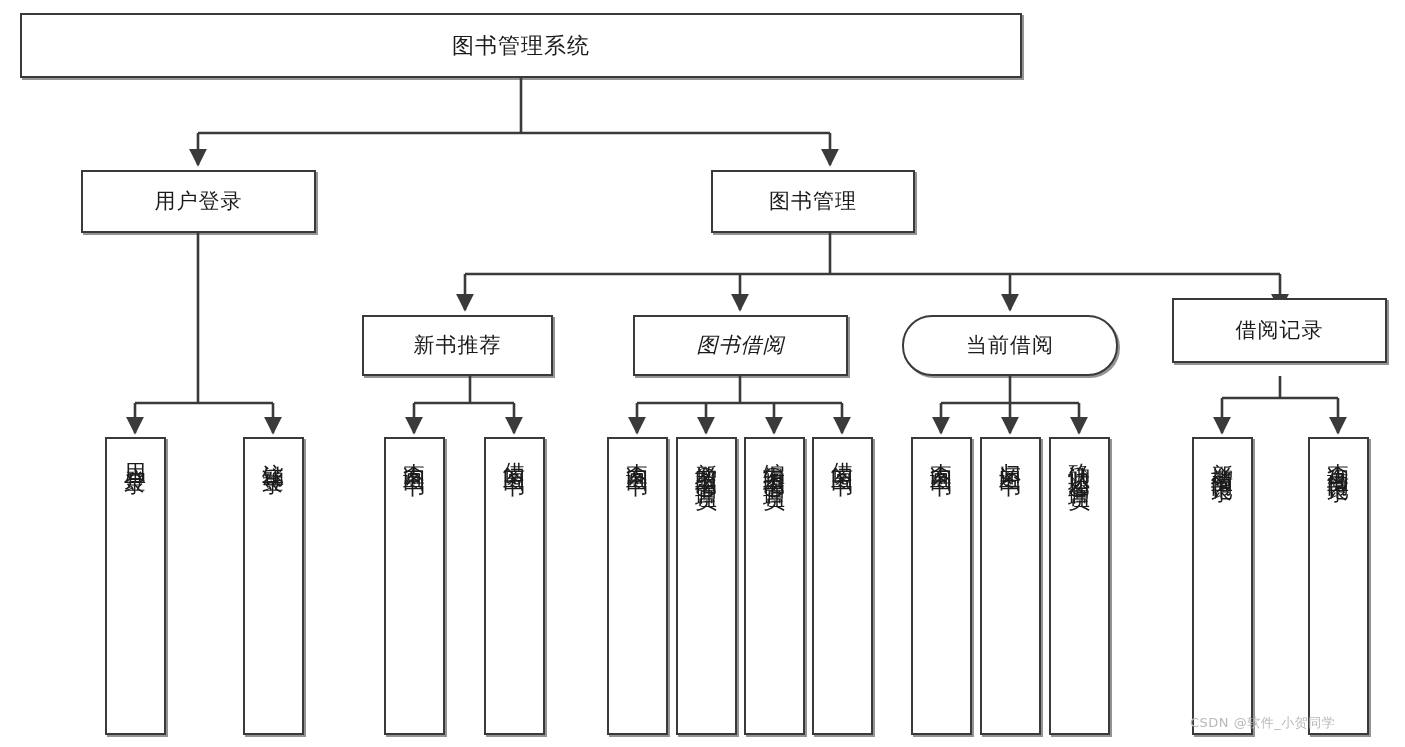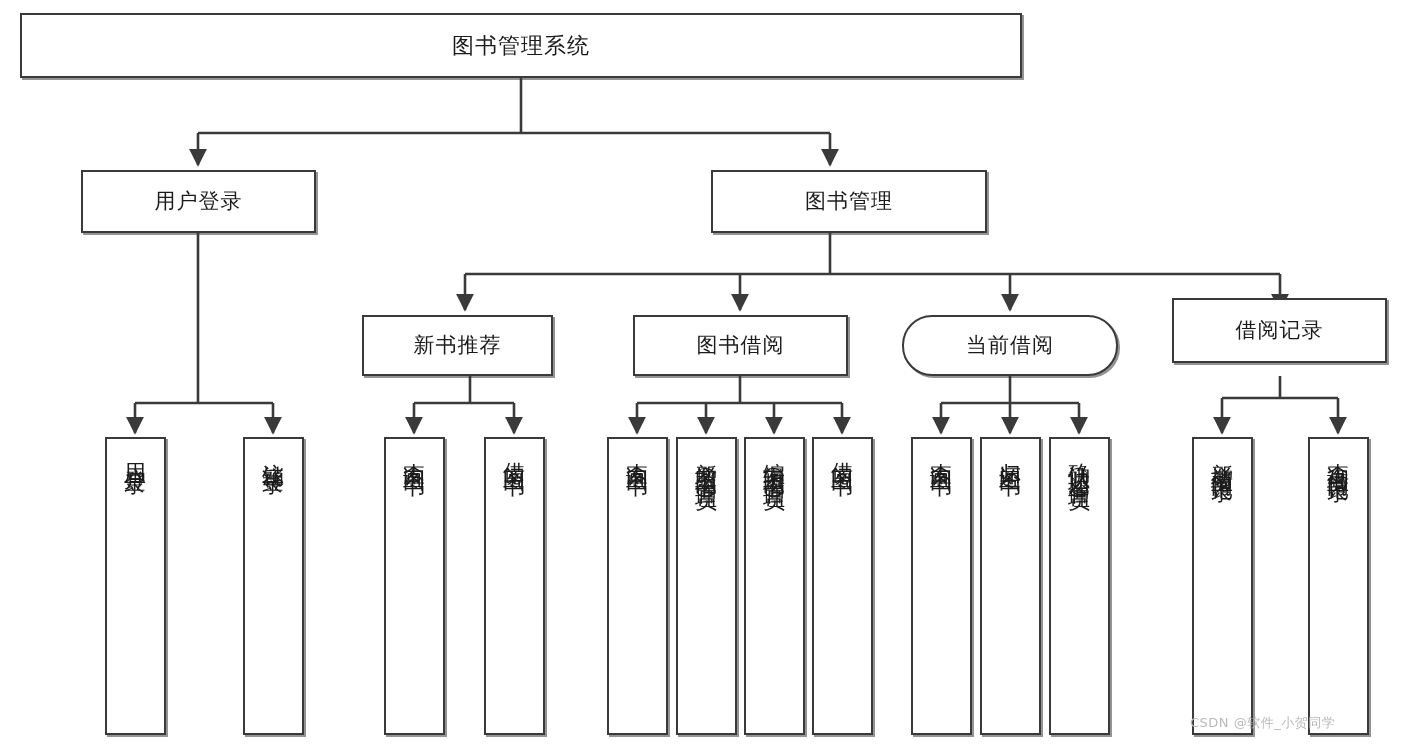--- a/index.html
+++ b/index.html
@@ -129,28 +129,28 @@
     </g>
   </svg>
 
   <div class="node horizontal" id="root-node" style="left:20px; top:13px; width:1002px; height:65px;">
     <span class="node-label">图书管理系统</span>
   </div>
 
   <div class="node horizontal" style="left:81px; top:170px; width:235px; height:63px;">
     <span class="node-label">用户登录</span>
   </div>
-  <div class="node horizontal" style="left:711px; top:170px; width:276px; height:63px;">
+  <div class="node horizontal" style="left:711px; top:170px; width:204px; height:63px;">
     <span class="node-label">图书管理</span>
   </div>
 
   <div class="node horizontal" style="left:362px; top:315px; width:191px; height:61px;">
     <span class="node-label">新书推荐</span>
   </div>
-  <div class="node horizontal" style="left:633px; top:315px; width:215px; height:61px;">
+  <div class="node horizontal" style="left:633px; top:315px; width:215px; height:61px;font-style:italic;">
     <span class="node-label">图书借阅</span>
   </div>
   <div class="node horizontal" style="left:902px; top:315px; width:216px; height:61px;border-radius:30px;">
     <span class="node-label">当前借阅</span>
   </div>
   <div class="node horizontal" style="left:1172px; top:298px; width:215px; height:65px;">
     <span class="node-label">借阅记录</span>
   </div>
 
   <div class="node vertical" style="left:105px; top:437px; width:61px; height:298px;">

